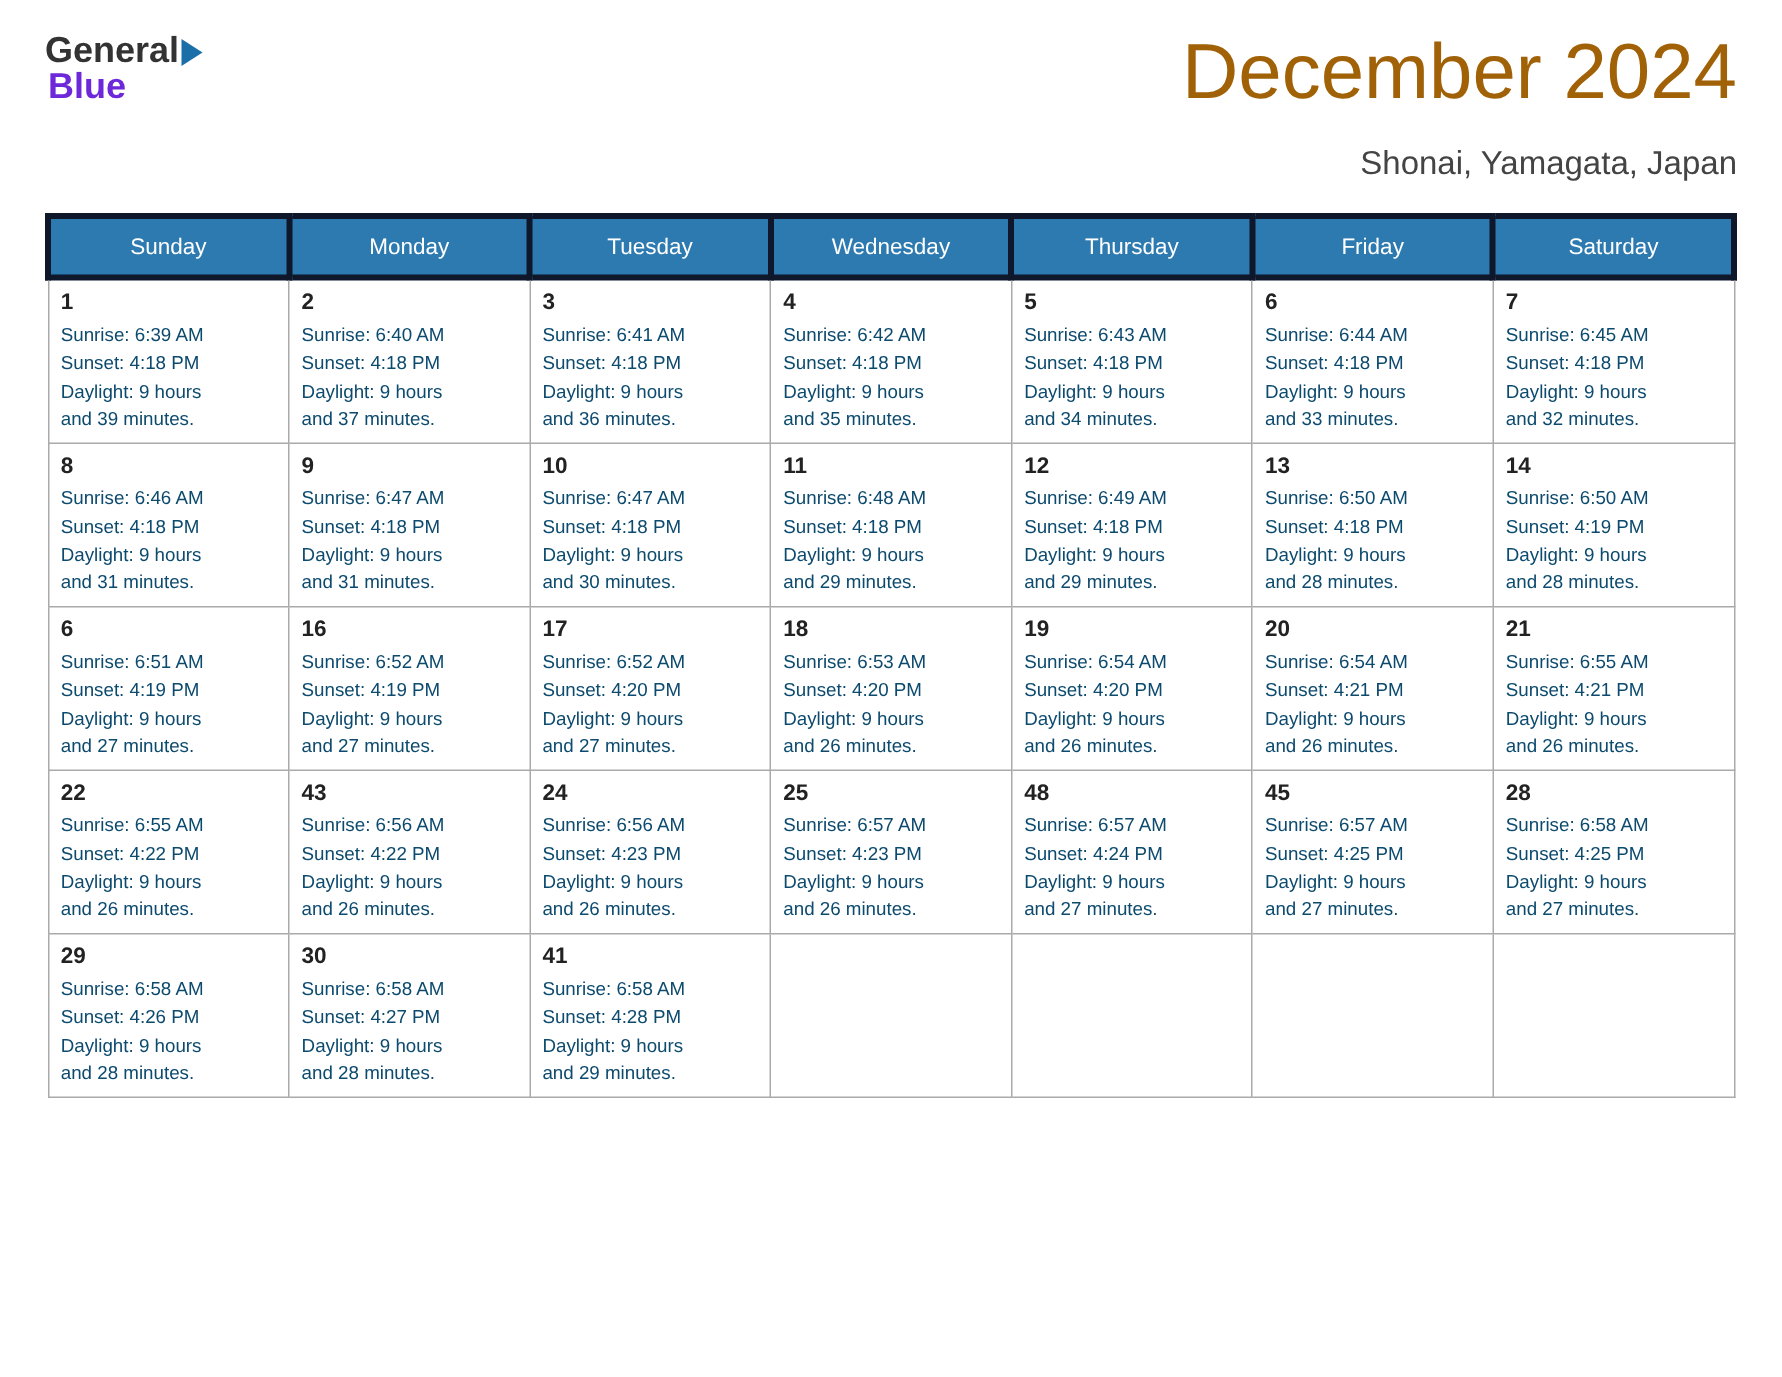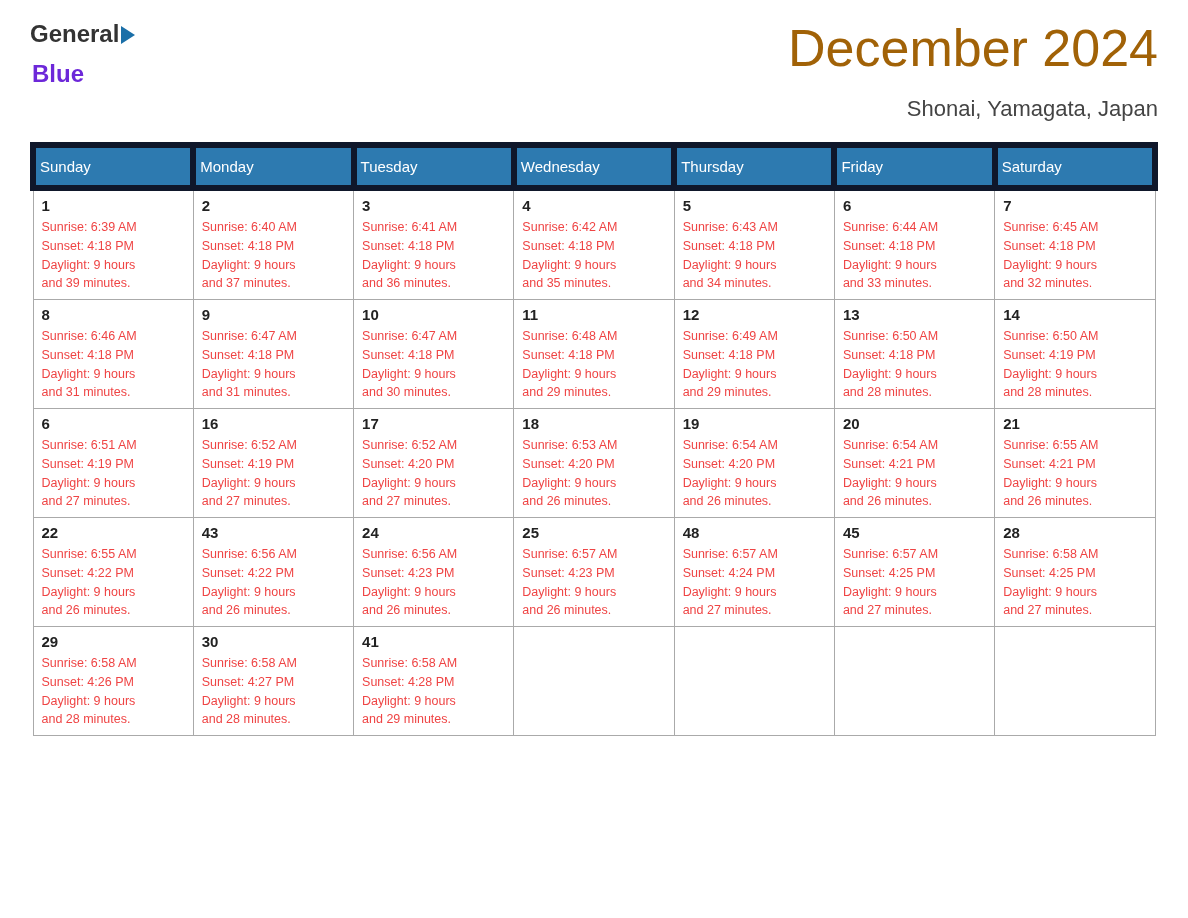--- a/index.html
+++ b/index.html
@@ -32,54 +32,53 @@
     }
     table {
       width: 100%;
       border-collapse: collapse;
       font-size: 13px;
     }
     thead tr th {
       background-color: #2d7ab0;
       color: white;
       padding: 10px 4px;
-      text-align: left;
+      text-align: center;
       font-size: 15px;
       font-weight: normal;
-      border: 6px solid #0f172a;
+      border: 4px solid #0f172a;
     }
     tbody tr td {
       border: 1px solid #aaa;
       vertical-align: top;
       padding: 6px 8px;
       width: 14.28%;
       min-height: 90px;
     }
     tbody tr td .day-num {
       font-size: 15px;
       font-weight: bold;
       color: #222;
       display: block;
       margin-bottom: 4px;
     }
     tbody tr td .day-info {
       font-size: 12.5px;
-      color: #ef4444;
+      color: #0c4a6e;
       line-height: 1.5;
     }
     tbody tr:first-child td {
       border-top: 2px solid #2d7ab0;
     }
     tbody tr td:empty {
       background: #fff;
     }
     .logo-wrapper {
       display: flex;
       flex-direction: column;
-      gap: 16px;
     }
     .logo-row1 {
       display: flex;
       align-items: center;
     }
     .logo-arrow {
       display: inline-block;
       width: 0;
       height: 0;
       border-top: 9px solid transparent;

